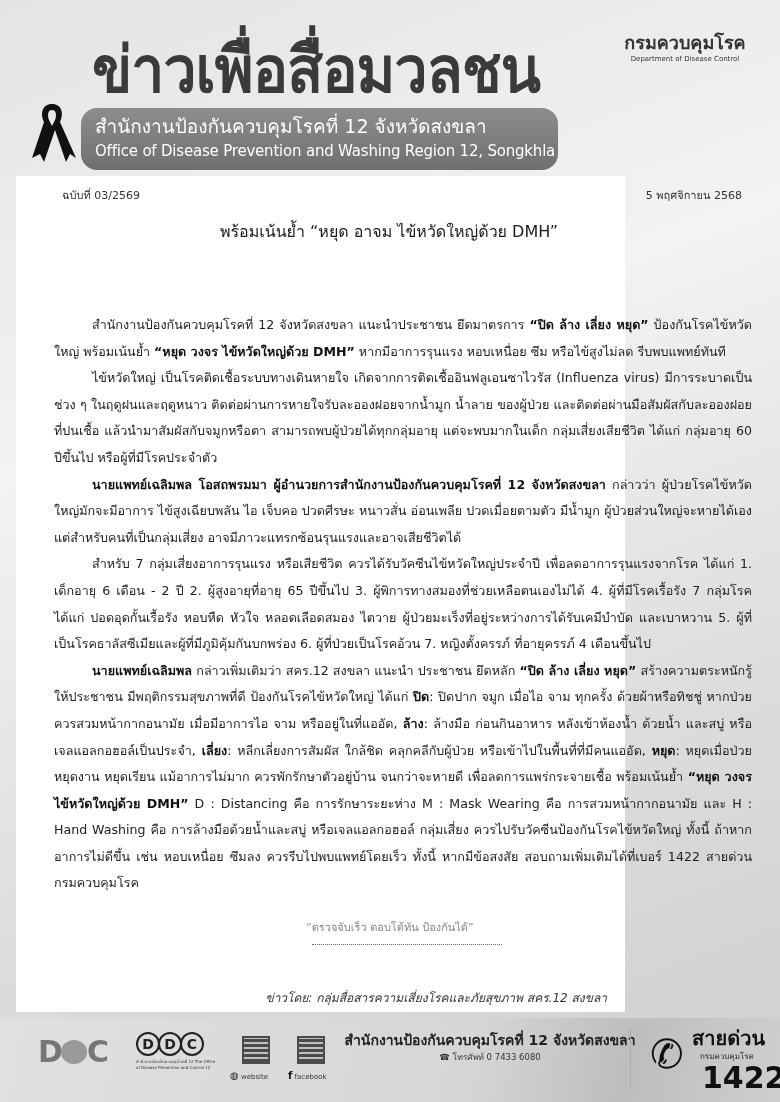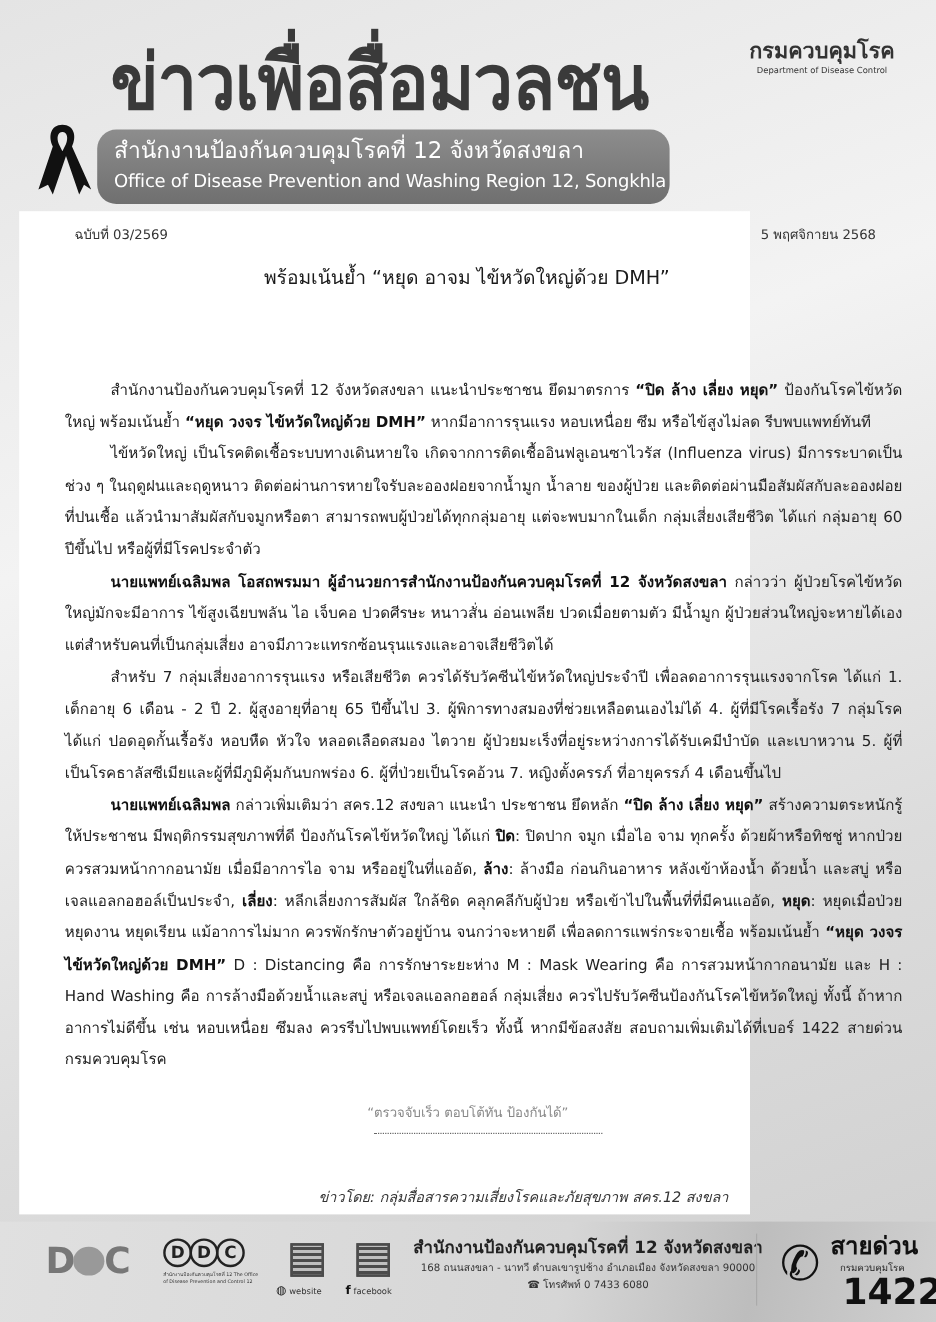--- a/index.html
+++ b/index.html
@@ -41,21 +41,21 @@
   .dept-th { font-size: 18px; font-weight: bold; color: #333; margin-top: 6px; line-height: 22px; }
   .dept-en { font-size: 7px; color: #333; line-height: 10px; }
   
   .paper {
     position: absolute; left: 16px; top: 176px; width: 609px; height: 836px;
     background: #fff;
     padding-left: 43px;
   }
   .meta-row { position: absolute; left: 46px; top: 10px; width: 680px; font-size: 11px; color: #333; }
   .meta-left { position: absolute; left: 0; top: 0; }
-  .meta-right { position: absolute; right: 12px; top: 0; text-align: right; }
+  .meta-right { position: absolute; right: 0; top: 0; text-align: right; }
   .headline { position: absolute; left: 0; top: 38px; width: 746px; text-align: center; font-size: 16px; line-height: 36px; color: #1a1a1a; }
   .body-text { position: absolute; left: 38px; top: 136px; width: 698px; font-size: 12.6px; line-height: 26.6px; color: #222; text-align: justify; }
   .body-text p { text-indent: 38px; }
   .body-text b { font-weight: bold; color: #111; }
   .slogan { position: absolute; left: 290px; top: 742px; font-size: 11px; color: #888; }
   .dots { position: absolute; left: 296px; top: 768px; width: 190px; border-top: 1.5px dotted #666; }
   .credit { position: absolute; right: 18px; top: 812px; font-size: 12px; font-style: italic; color: #333; }
   
   .footer {
     position: absolute; left: 0; top: 1018px; width: 780px; height: 84px;
@@ -141,21 +141,20 @@
   </div>
 
   <div class="qr" style="left:297px; top:18px;"></div>
   <div class="qr-label" style="left:288px; top:52px;">
     <span class="qr-icon">f</span>
     <span>facebook</span>
   </div>
 
   <div class="f-office">
     <div class="f-office-name">สำนักงานป้องกันควบคุมโรคที่ 12 จังหวัดสงขลา</div>
-    <div class="f-office-addr">168 ถนนสงขลา - นาทวี ตำบลเขารูปช้าง อำเภอเมือง จังหวัดสงขลา 90000</div>
     <div class="f-office-tel">
       <span>☎</span>
       <span>โทรศัพท์ 0 7433 6080</span>
     </div>
   </div>
 
   <div class="f-divider"></div>
 
   <div class="hotline">
     <span class="phone-icon">✆</span>

